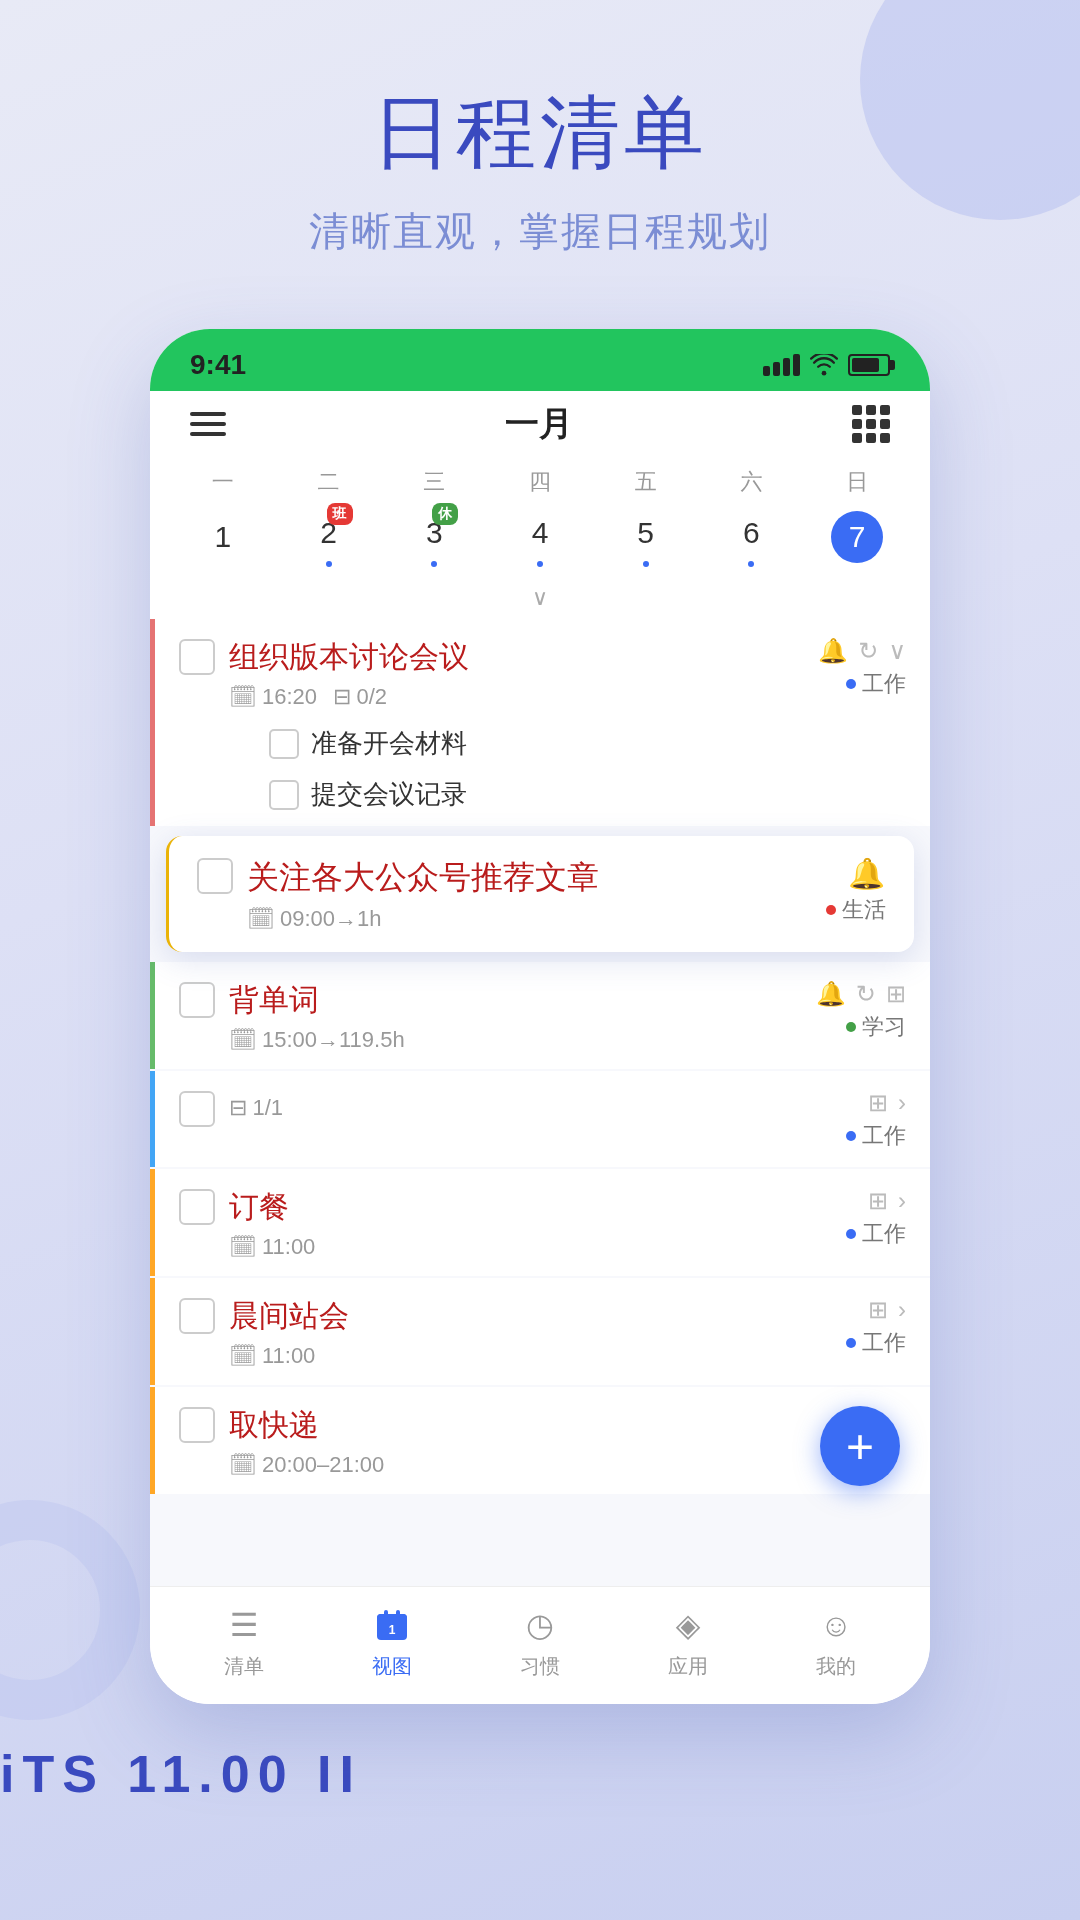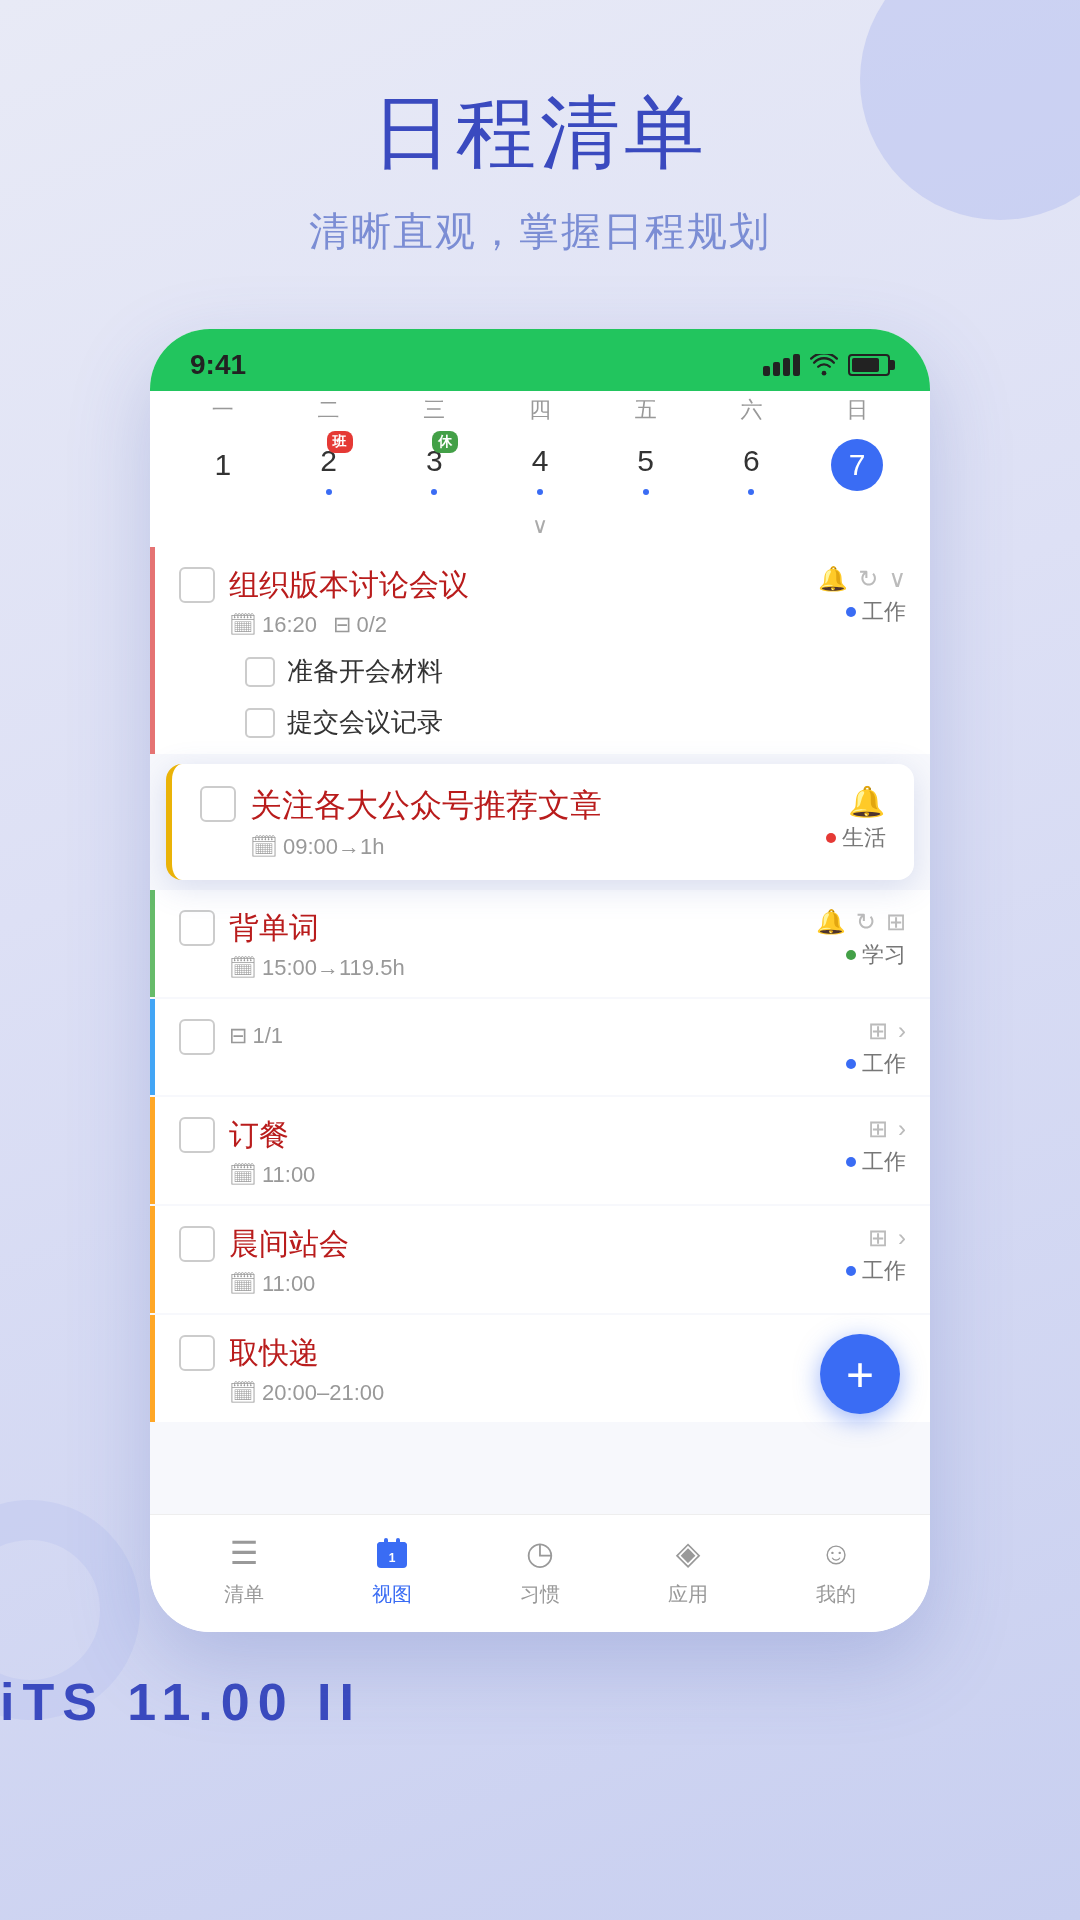--- a/index.html
+++ b/index.html
@@ -326,20 +326,21 @@
     
     .subtask-list {
       margin-top: 8px;
       padding-left: 50px;
     }
     .subtask-item {
       display: flex;
       align-items: center;
       gap: 12px;
       padding: 8px 16px;
+      margin-left: 24px;
     }
     .subtask-checkbox {
       width: 30px;
       height: 30px;
       border: 2px solid #ccc;
       border-radius: 5px;
       flex-shrink: 0;
     }
     .subtask-title {
       font-size: 26px;
@@ -436,20 +437,39 @@
         <path d="M1 3.5A15.5 15.5 0 0123 3.5" stroke="#222" stroke-width="2" stroke-linecap="round" fill="none"></path>
       </svg>
       <div class="battery-icon">
         <div class="battery-fill"></div>
       </div>
     </div>
   </div>
 
   <div class="calendar-section">
 
+    <div class="calendar-header">
+      <div class="menu-icon">
+        <span></span>
+          <span></span>
+          <span></span>
+      </div>
+      <span class="month-title">一月</span>
+      <div class="grid-icon">
+        <span></span>
+          <span></span>
+          <span></span>
+        <span></span>
+          <span></span>
+          <span></span>
+        <span></span>
+          <span></span>
+          <span></span>
+      </div>
+    </div>
 
     <div class="dow-row" id="dow-row">
         <div class="dow-cell">一</div>
         <div class="dow-cell">二</div>
         <div class="dow-cell">三</div>
         <div class="dow-cell">四</div>
         <div class="dow-cell">五</div>
         <div class="dow-cell">六</div>
         <div class="dow-cell">日</div>
       </div>
@@ -503,21 +523,21 @@
           <span class="subtask-title">准备开会材料</span>
         </div>
         <div class="subtask-item">
           <div class="subtask-checkbox"></div>
           <span class="subtask-title">提交会议记录</span>
         </div>
       </div>
     </div>
 
     <div style="position:relative; margin: 0 0 2px; z-index:10;">
-      <div style="background:#fff; border-radius:16px; margin: 10px 16px; padding:20px 28px; box-shadow: 0 8px 32px rgba(80,100,180,0.18); border-left: 6px solid #eab308; position:relative;">
+      <div style="background:#fff; border-radius:16px; margin: 10px 16px; padding:20px 28px; box-shadow: 0 8px 32px rgba(80,100,180,0.18); border-left: 3px solid #eab308; position:relative;">
         <div class="task-main-row">
           <div class="task-checkbox"></div>
           <div class="task-content">
             <div class="task-title" style="font-size:32px;">关注各大公众号推荐文章</div>
             <div class="task-meta">
               <div class="task-meta-item">
                 <span>🗓</span>
                 <span>09:00→1h</span>
               </div>
             </div>

